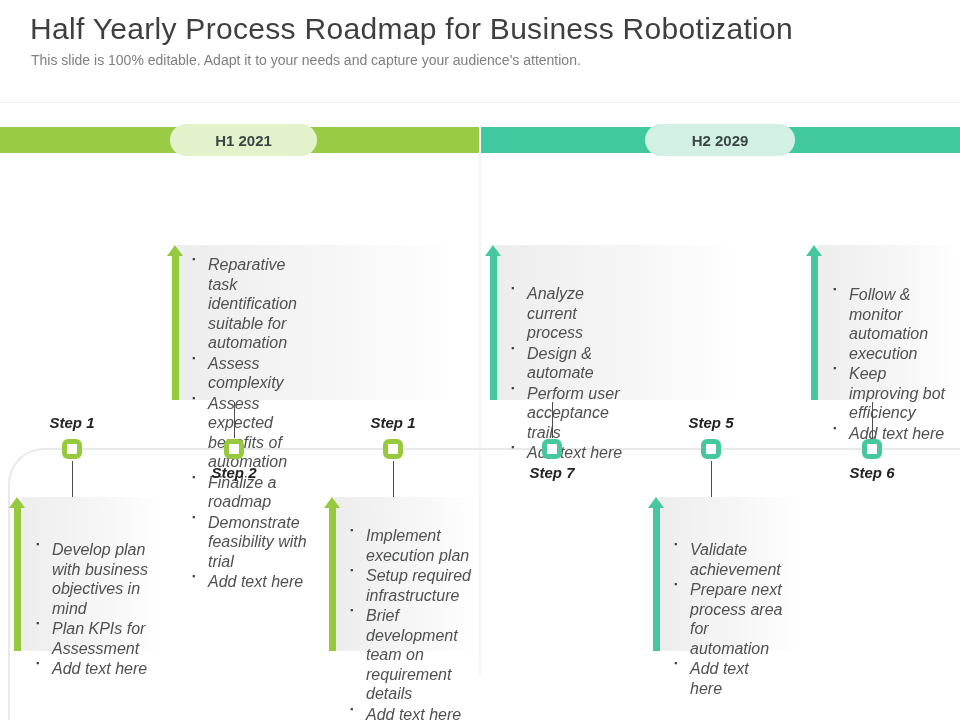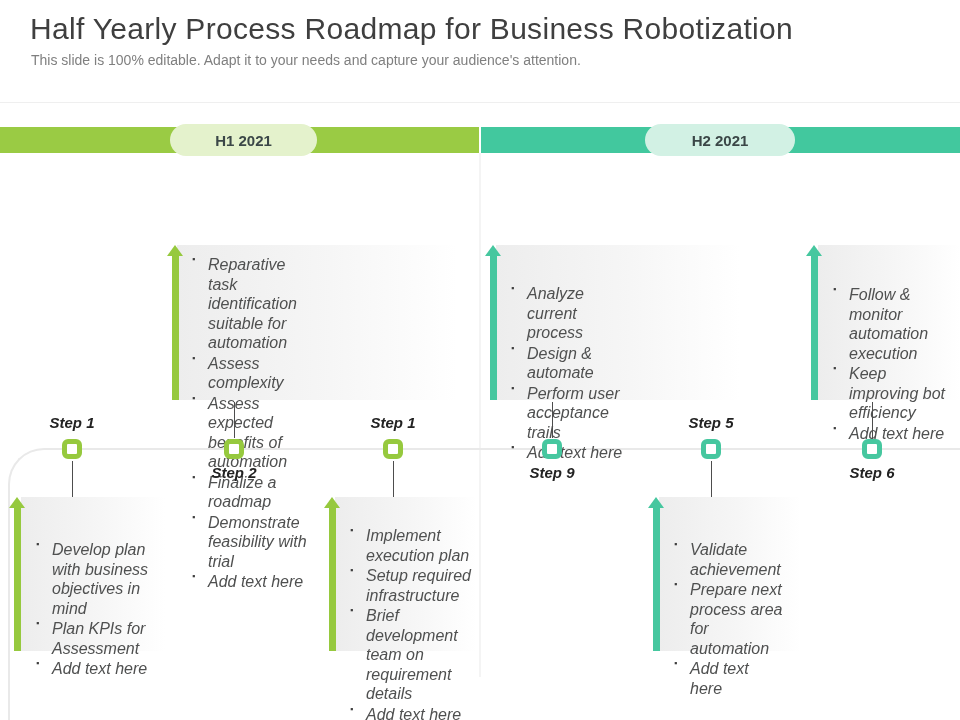--- a/index.html
+++ b/index.html
@@ -93,21 +93,21 @@
   <div class="title">Half Yearly Process Roadmap for Business Robotization</div>
   <div class="subtitle">This slide is 100% editable. Adapt it to your needs and capture your audience's attention.</div>
   <div class="header-rule"></div>
 
   <div class="band h1"></div>
   <div class="band h2"></div>
   <div class="pill h1">
     <span>H1 2021</span>
   </div>
   <div class="pill h2">
-    <span>H2 2021</span>
+    <span>H2 2029</span>
   </div>
   <div class="mid-divider"></div>
 
   <div class="frame"></div>
 
   <div class="arrow top-row green" style="left:167px">
     <div class="head"></div>
       <div class="shaft"></div>
   </div>
   <div class="callout top-row c-t0">
@@ -193,17 +193,17 @@
   <div class="marker green" style="left:62px"></div>
   <div class="marker green" style="left:224px"></div>
   <div class="marker green" style="left:383px"></div>
   <div class="marker teal" style="left:542px"></div>
   <div class="marker teal" style="left:701px"></div>
   <div class="marker teal" style="left:862px"></div>
 
   <div class="step-label above" style="left:27px">Step 1</div>
   <div class="step-label below" style="left:189px">Step 2</div>
   <div class="step-label above" style="left:348px">Step 1</div>
-  <div class="step-label below" style="left:507px">Step 9</div>
+  <div class="step-label below" style="left:507px">Step 7</div>
   <div class="step-label above" style="left:666px">Step 5</div>
   <div class="step-label below" style="left:827px">Step 6</div>
 
 </div>
 
 </body></html>

